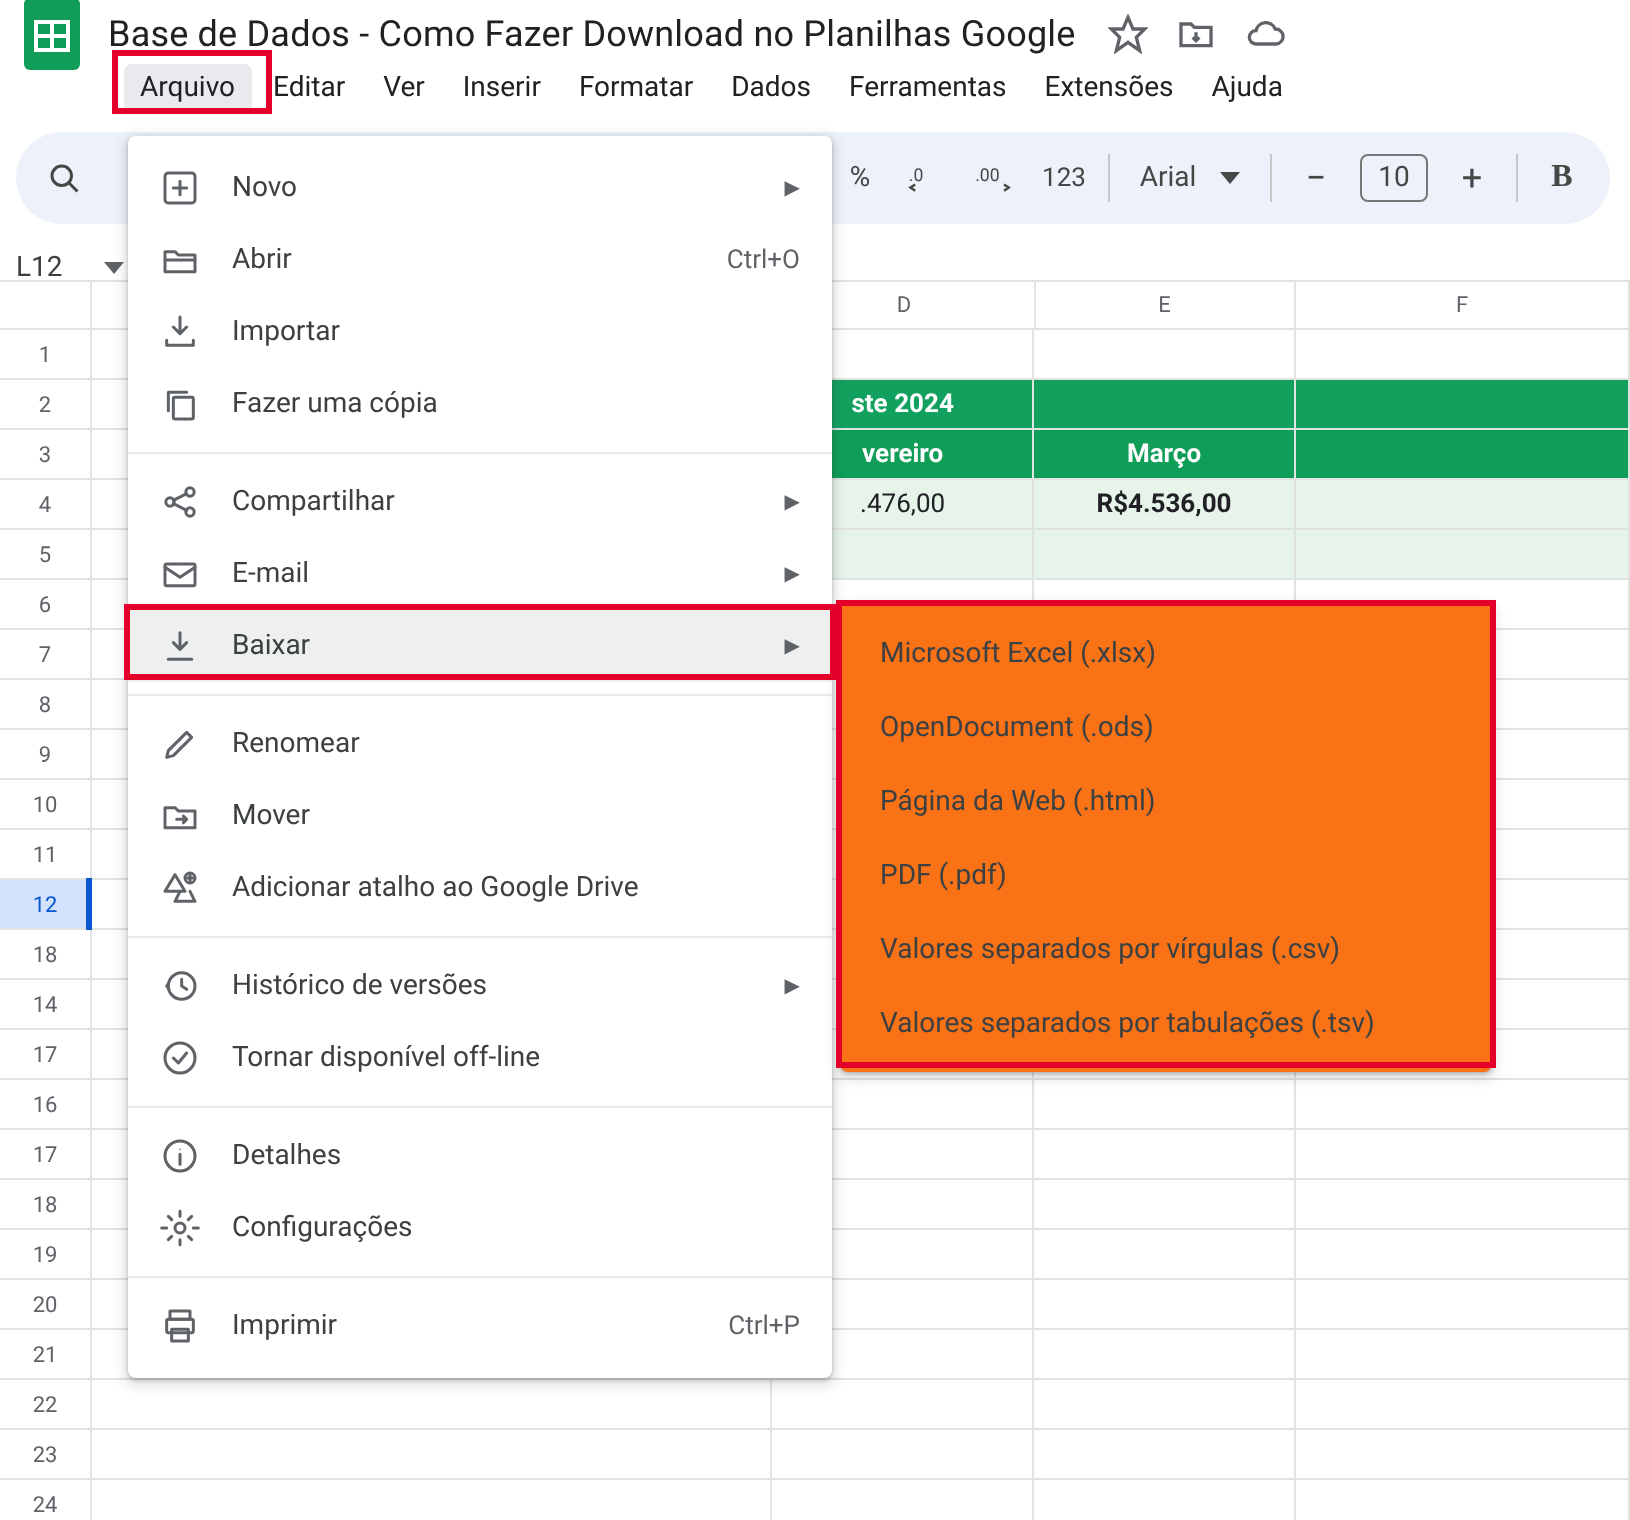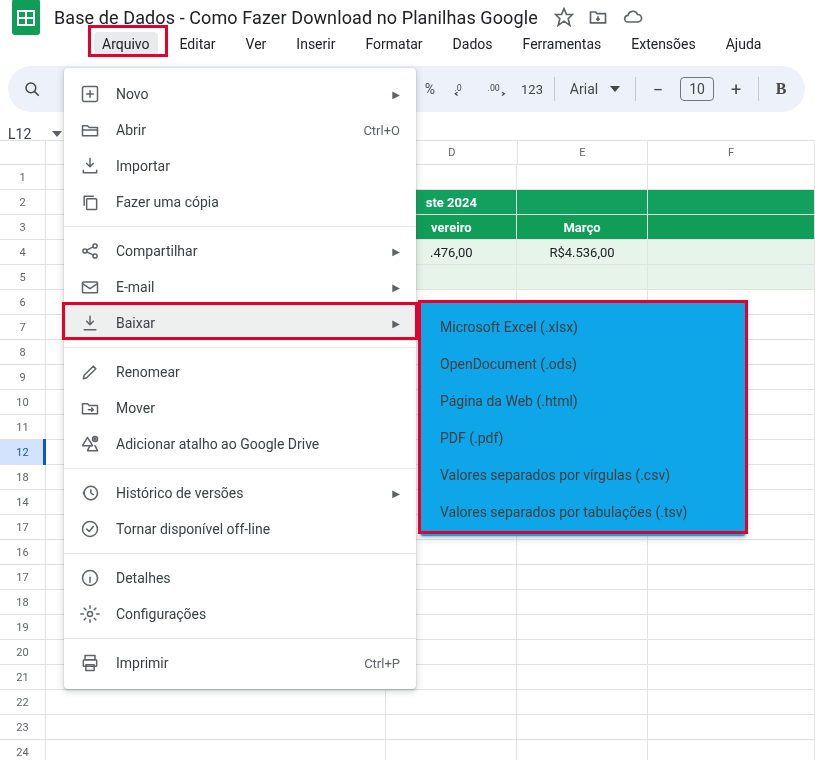--- a/index.html
+++ b/index.html
@@ -5,21 +5,21 @@
   * { box-sizing: border-box; margin: 0; padding: 0; font-family: "Google Sans", Roboto, Arial, sans-serif; }
   body { width: 815px; height: 760px; overflow: hidden; background: #fff; position: relative; color: #202124; }
 
   
   .title-row { display: flex; align-items: center; height: 28px; padding: 6px 0 0 6px; gap: 8px; }
   .sheets-logo { width: 40px; height: 40px; display:flex; align-items:center; justify-content:center; }
   .doc-title { font-size: 18px; color:#202124; letter-spacing:0.1px; }
   .title-icons { display:flex; gap:14px; margin-left:6px; color:#5f6368; }
 
   
-  .menu-bar { display:flex; align-items:center; height:32px; padding-left:62px; gap:14px; position:relative;margin-left:32px; }
+  .menu-bar { display:flex; align-items:center; height:32px; padding-left:62px; gap:3px; position:relative; }
   .menu-item { font-size:14px; color:#202124; padding:4px 8px; border-radius:4px; cursor:pointer; }
   .menu-item.active { background:#e8eaed; }
   .highlight-red-menu { position:absolute; left:56px; top:-3px; width:80px; height:32px; border:3px solid #e4002b; pointer-events:none; }
 
   
   .toolbar { display:flex; align-items:center; height:46px; background:#edf2fa; border-radius:30px; margin:6px 10px 0 8px; padding:0 12px; gap:10px; color:#444746; font-size:14px; }
   .toolbar .sep { width:1px; height:24px; background:#c7c7c7; }
   .toolbar .tb-btn { display:flex; align-items:center; justify-content:center; min-width:24px; height:24px; cursor:pointer; }
   .font-size-box { border:1px solid #747775; border-radius:4px; width:34px; height:24px; display:flex; align-items:center; justify-content:center; font-size:14px; background:#fff0; }
 
@@ -49,21 +49,21 @@
   .dd-item { display:flex; align-items:center; height:36px; padding:0 16px; gap:16px; font-size:14px; color:#3c4043; cursor:pointer; position:relative; }
   .dd-item.hl { background:#eef0f0; }
   .dd-icon { width:20px; height:20px; display:flex; align-items:center; justify-content:center; color:#5f6368; flex-shrink:0; }
   .dd-label { flex:1; }
   .dd-shortcut { color:#5f6368; font-size:13px; }
   .dd-arrow { color:#5f6368; font-size:10px; }
   .dd-sep { height:1px; background:#e8eaed; margin:6px 0; }
   .highlight-red-dd { position:absolute; left:62px; top:302px; width:356px; height:38px; border:3px solid #e4002b; pointer-events:none; z-index:30; }
 
   
-  .submenu { position:absolute; left:420px; top:302px; width:326px; background:#0ea5e9; border-radius:4px; box-shadow:0 2px 6px 2px rgba(60,64,67,.15), 0 1px 2px rgba(60,64,67,.3); padding:6px 0; z-index:25; }
+  .submenu { position:absolute; left:420px; top:302px; width:326px; background:#f97316; border-radius:4px; box-shadow:0 2px 6px 2px rgba(60,64,67,.15), 0 1px 2px rgba(60,64,67,.3); padding:6px 0; z-index:25; }
   .sub-item { height:37px; display:flex; align-items:center; padding:0 20px; font-size:14px; color:#3c4043; cursor:pointer; }
   .highlight-red-sub { position:absolute; left:418px; top:300px; width:330px; height:234px; border:3px solid #e4002b; pointer-events:none; z-index:30; }
 
   svg { display:block; }
 </style>
 </head>
 <body>
 
 <div class="title-row">
   <div class="sheets-logo">
@@ -205,21 +205,21 @@
       </div>
       <div class="cell-row">
         <div class="cell" style="width: 372px;"></div>
         <div class="cell green-med" style="width: 142px;">vereiro</div>
         <div class="cell green-med" style="width: 142px;">Março</div>
         <div class="cell green-med" style="width: 182px;"></div>
       </div>
       <div class="cell-row">
         <div class="cell" style="width: 372px;"></div>
         <div class="cell green-light" style="width: 142px;">.476,00</div>
-        <div class="cell green-light" style="width: 142px;">R$4.536,00</div>
+        <div class="cell green-light" style="width: 142px; font-weight: bold;">R$4.536,00</div>
         <div class="cell green-light" style="width: 182px;"></div>
       </div>
       <div class="cell-row">
         <div class="cell" style="width: 372px;"></div>
         <div class="cell green-light" style="width: 142px;"></div>
         <div class="cell green-light" style="width: 142px;"></div>
         <div class="cell green-light" style="width: 182px;"></div>
       </div>
       <div class="cell-row">
         <div class="cell" style="width: 372px;"></div>

